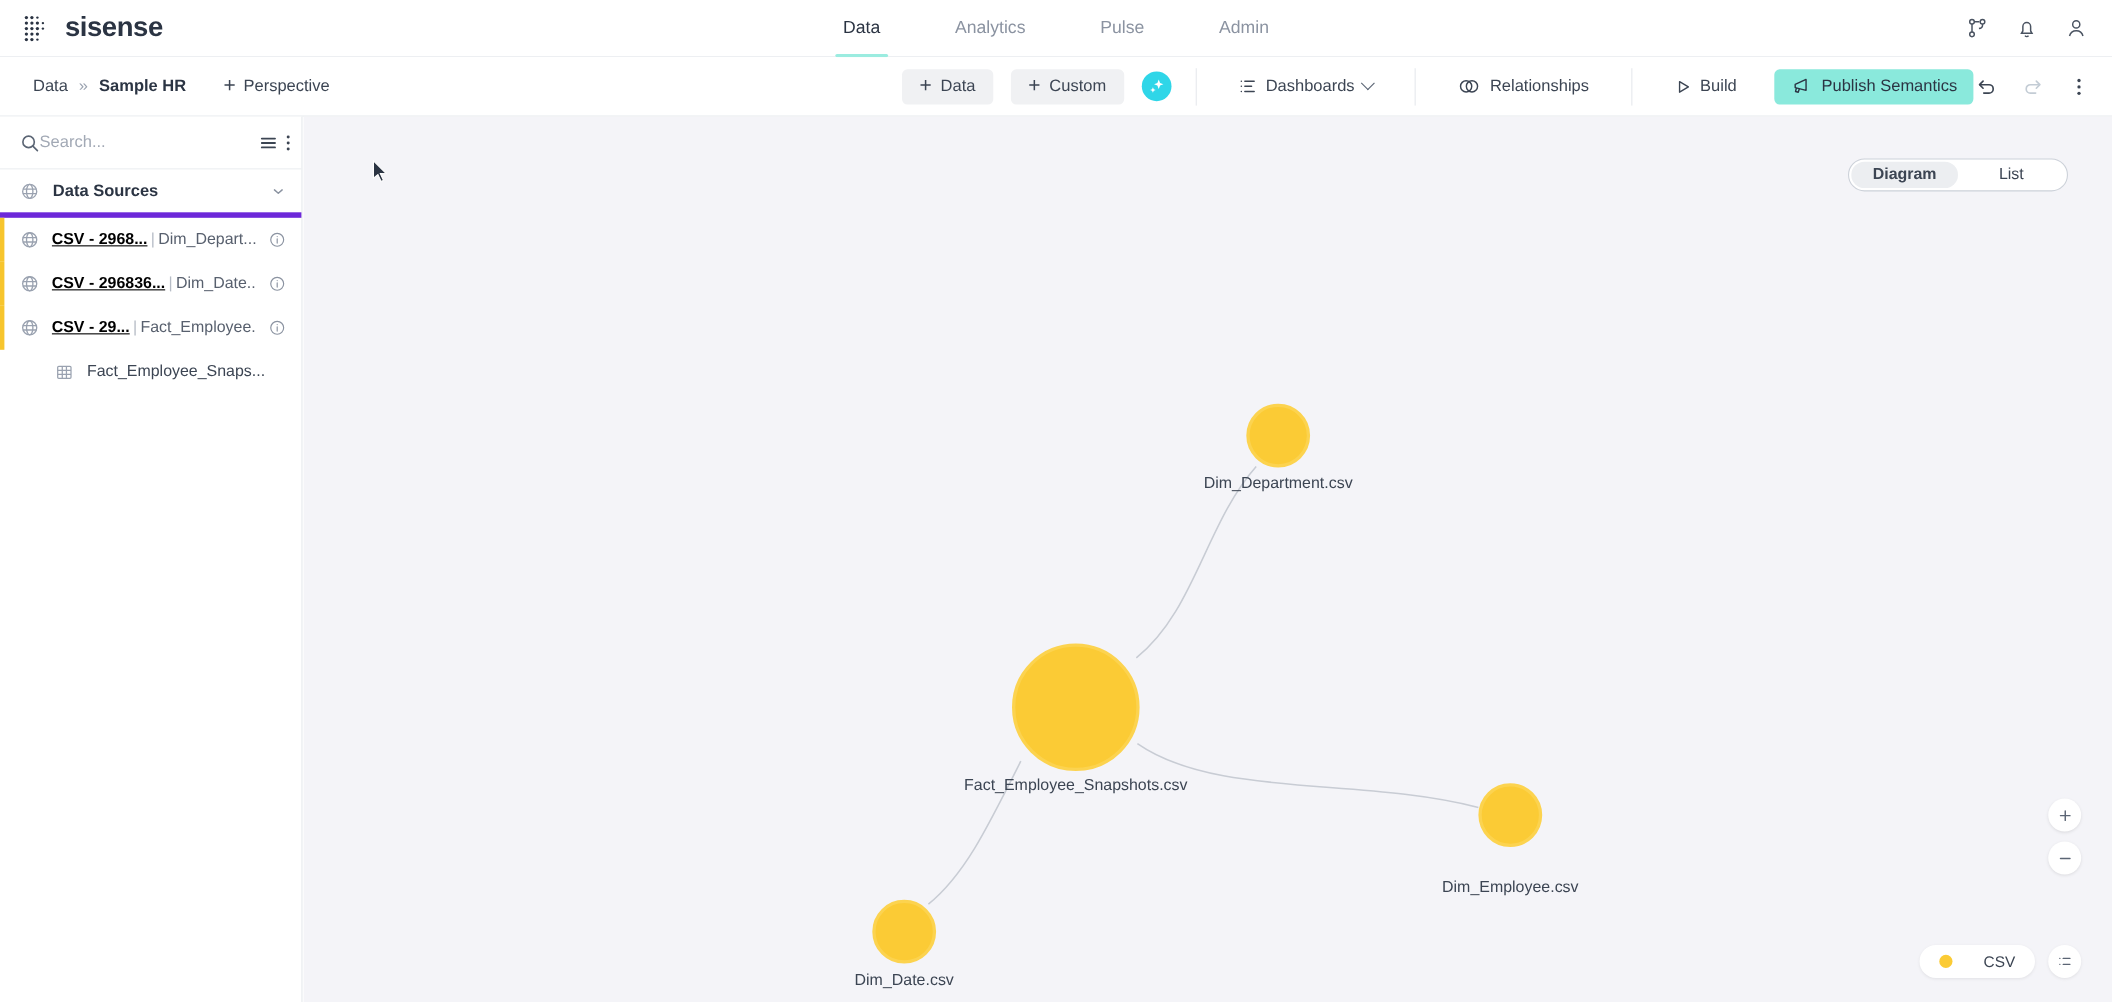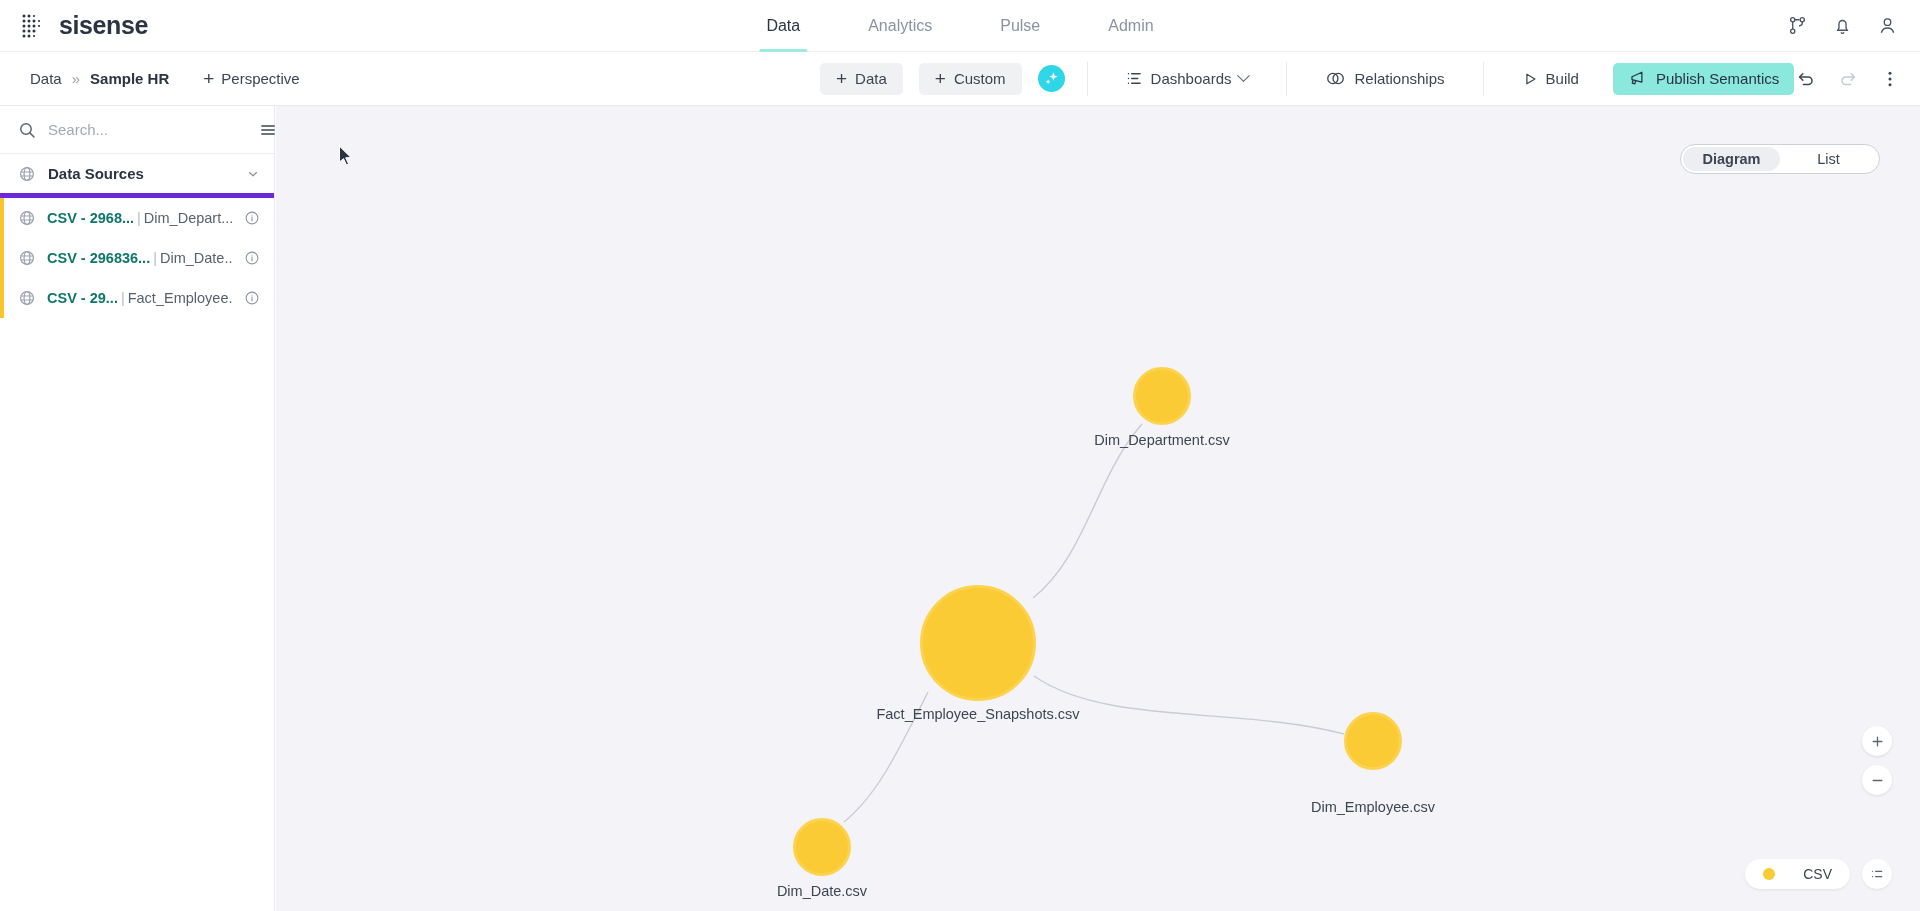--- a/index.html
+++ b/index.html
@@ -190,21 +190,21 @@
     width: 275px;
     height: 805px;
     background: #ffffff;
     border-right: 1px solid #e6e9ed;
   }
   .search-row {
     height: 48px;
     display: flex;
     align-items: center;
     padding: 0 16px 0 18px;
-    gap: 12px;
+    gap: 0;
     border-bottom: 1px solid #eceef1;
   }
   .search-input {
     flex: 1;
     border: none;
     outline: none;
     font-size: 15px;
     font-family: "Liberation Sans", sans-serif;
     color: #2b3443;
     background: transparent;
@@ -244,21 +244,21 @@
     width: 4px; height: 40px;
     background: #f7c52d;
   }
   .ds-label {
     flex: 1;
     font-size: 14.5px;
     color: #58606e;
     white-space: nowrap;
     overflow: hidden;
   }
-  .ds-label b { color: #0f766e; font-weight: bold; }
+  .ds-label b { color: #000000; font-weight: bold; text-decoration: underline; }
   .ds-label .pipe { color: #b6bcc6; padding: 0 3px; }
 
   .tbl-row {
     height: 40px;
     display: flex;
     align-items: center;
     gap: 12px;
     padding-left: 50px;
     cursor: pointer;
   }
@@ -597,20 +597,27 @@
         <ellipse cx="9" cy="9" rx="2.9" ry="6.4"></ellipse>
         <path d="M2.8 7h12.4M2.8 11h12.4"></path>
     </svg>
     <span class="ds-label"><b>CSV - 29...</b><span class="pipe">|</span><span>Fact_Employee...</span></span>
     <svg class="sicon" style="width:16px;height:16px" viewBox="0 0 18 18" fill="none" stroke="#8b93a1" stroke-width="1.2">
       <circle cx="9" cy="9" r="6.6"></circle>
         <path d="M9 8v4.4M9 5.6v.1" stroke-linecap="round"></path>
     </svg>
   </div>
 
+  <div class="tbl-row">
+    <svg style="width:17px;height:17px;flex:none" viewBox="0 0 18 18" fill="none" stroke="#9aa2b0" stroke-width="1.2">
+      <rect x="2.6" y="3.2" width="12.8" height="11.6" rx="1"></rect>
+      <path d="M2.6 7h12.8M2.6 11h12.8M7 3.2v11.6M11 3.2v11.6"></path>
+    </svg>
+    <span class="tbl-label">Fact_Employee_Snaps...</span>
+  </div>
 </div>
 
 <div class="canvas">
 
   <div class="view-toggle">
     <div class="vt-opt active">Diagram</div>
     <div class="vt-opt">List</div>
   </div>
 
   <svg class="graph" viewBox="0 0 1644 805">

